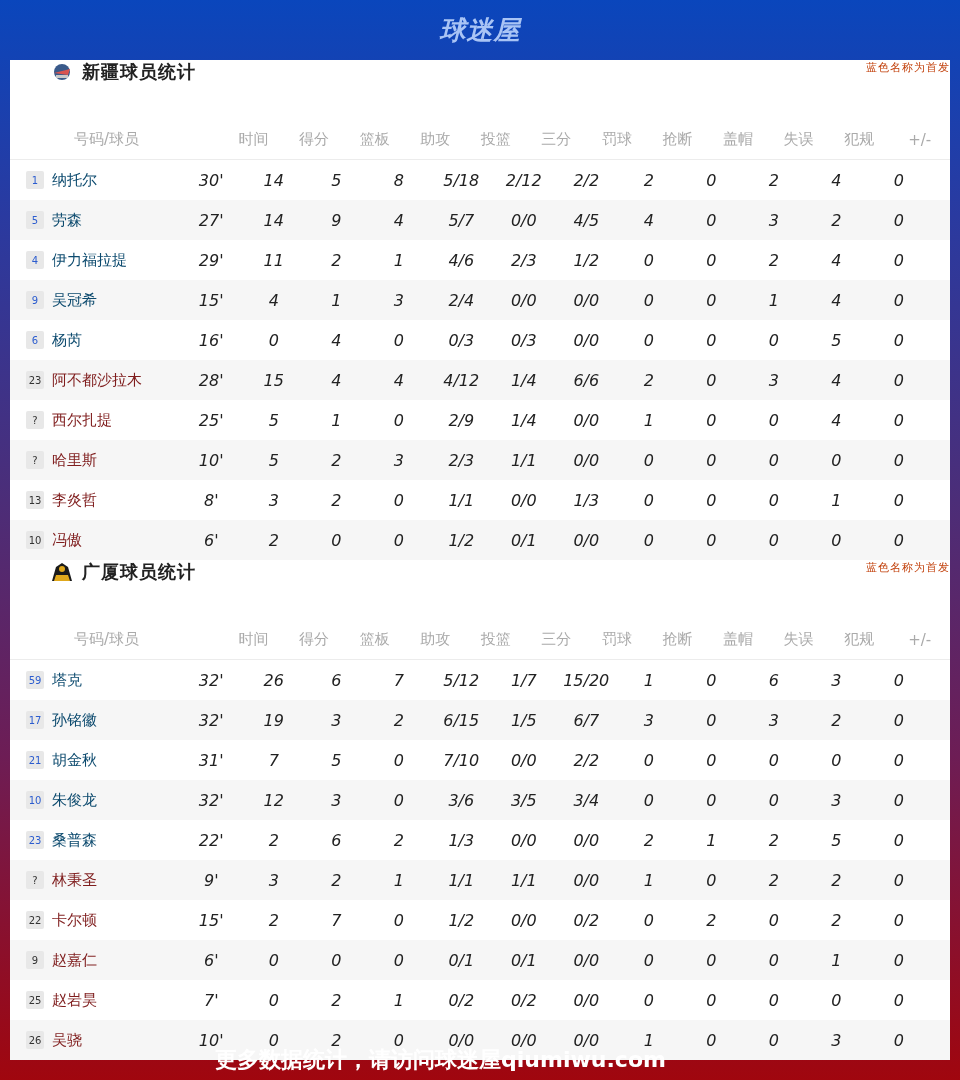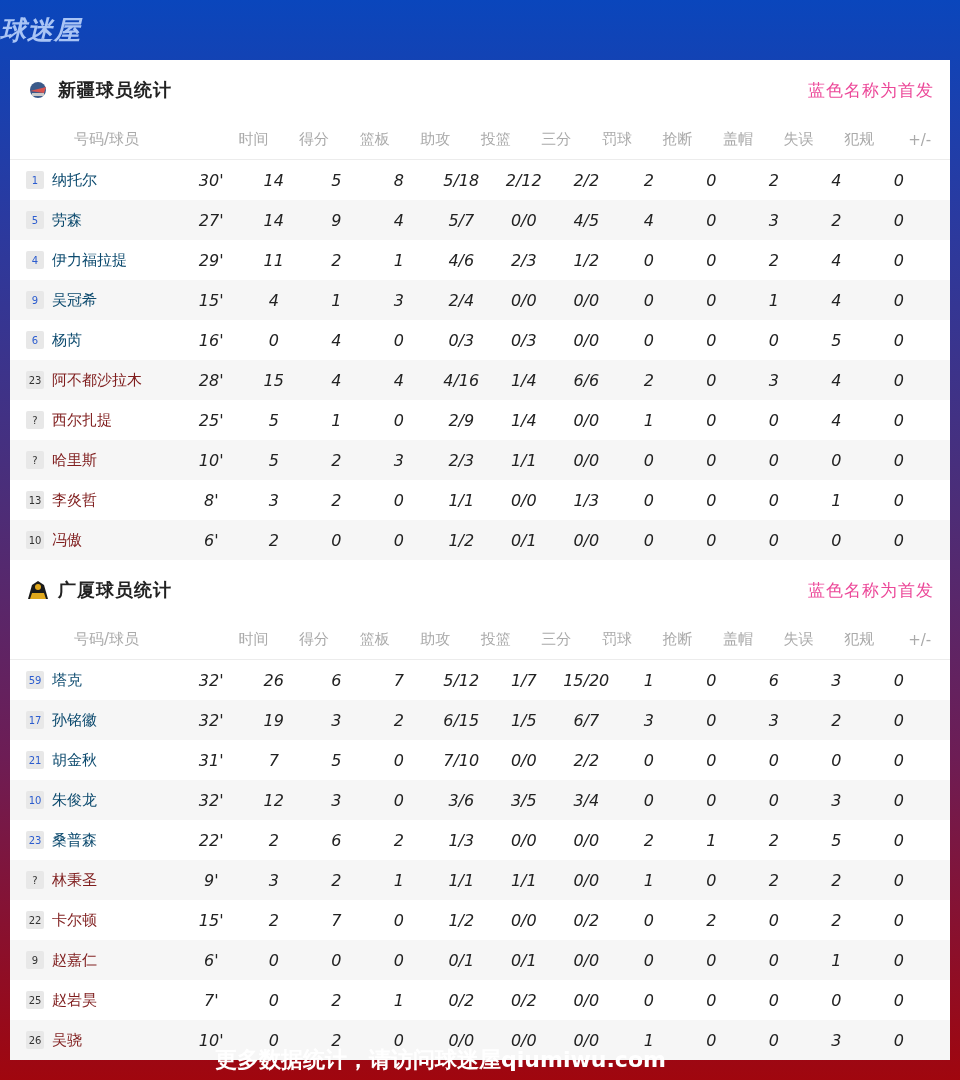--- a/index.html
+++ b/index.html
@@ -4,38 +4,39 @@
 <style>
   * { box-sizing: border-box; margin: 0; padding: 0; }
   html, body { width: 960px; height: 1080px; overflow: hidden; }
   body {
     background: linear-gradient(180deg, #0a46bc 0%, #2a3aa0 20%, #4a2e7a 45%, #6d1d55 70%, #a0060e 100%);
     font-family: "DejaVu Sans", "Liberation Sans", sans-serif;
     position: relative;
   }
   .header {
     height: 60px;
-    display: flex; align-items: center; justify-content: flex-start;
+    display: flex; align-items: center; justify-content: center;
   }
   .logo {
     font-size: 26px; font-weight: bold; color: #a9c4f5;
     letter-spacing: 1px; font-style: italic;
   }
   .card {
     position: absolute; left: 10px; top: 60px; width: 940px; height: 980px;
     background: #ffffff;
   }
   .section-head {
-    height: 60px; display: flex; align-items: center; justify-content: space-between;
-    padding: 0 16px 0 16px;
+    height: 60px; display: flex; align-items: flex-start; justify-content: space-between;
+    padding: 0 0 0 16px;
+    margin-left: 24px;
   }
   .team-title { display: flex; align-items: center; gap: 8px; }
   .team-logo { width: 24px; height: 22px; display: inline-block; }
   .team-name { font-size: 18px; font-weight: bold; color: #222; letter-spacing: 1px; }
-  .note { font-size: 17px; color: #ec4899; letter-spacing: 1px; }
+  .note { font-size: 11px; color: #c2410c; letter-spacing: 1px; }
   .row {
     height: 40px; display: flex; align-items: center;
   }
   .row.alt { background: #f6f6f6; }
   .row.colhead { height: 40px; border-bottom: 1px solid #ececec; padding-left: 48px; }
   .colhead .c { color: #aaaaaa; font-size: 15px; font-style: normal; }
   .c {
     text-align: center; font-size: 16px; color: #222; font-style: italic;
     font-family: "DejaVu Sans", "Liberation Sans", sans-serif;
   }
@@ -183,21 +184,21 @@
       </div>
       <div class="row alt">
       <span class="c player">
         <span class="jersey">23</span>
         <span class="pname">阿不都沙拉木</span>
       </span>
         <span class="c w">28'</span>
         <span class="c w">15</span>
         <span class="c w">4</span>
         <span class="c w">4</span>
-        <span class="c w">4/16</span>
+        <span class="c w">4/12</span>
         <span class="c w">1/4</span>
         <span class="c w">6/6</span>
         <span class="c w">2</span>
         <span class="c w">0</span>
         <span class="c w">3</span>
         <span class="c w">4</span>
         <span class="c w">0</span>
       </div>
       <div class="row">
       <span class="c player">

